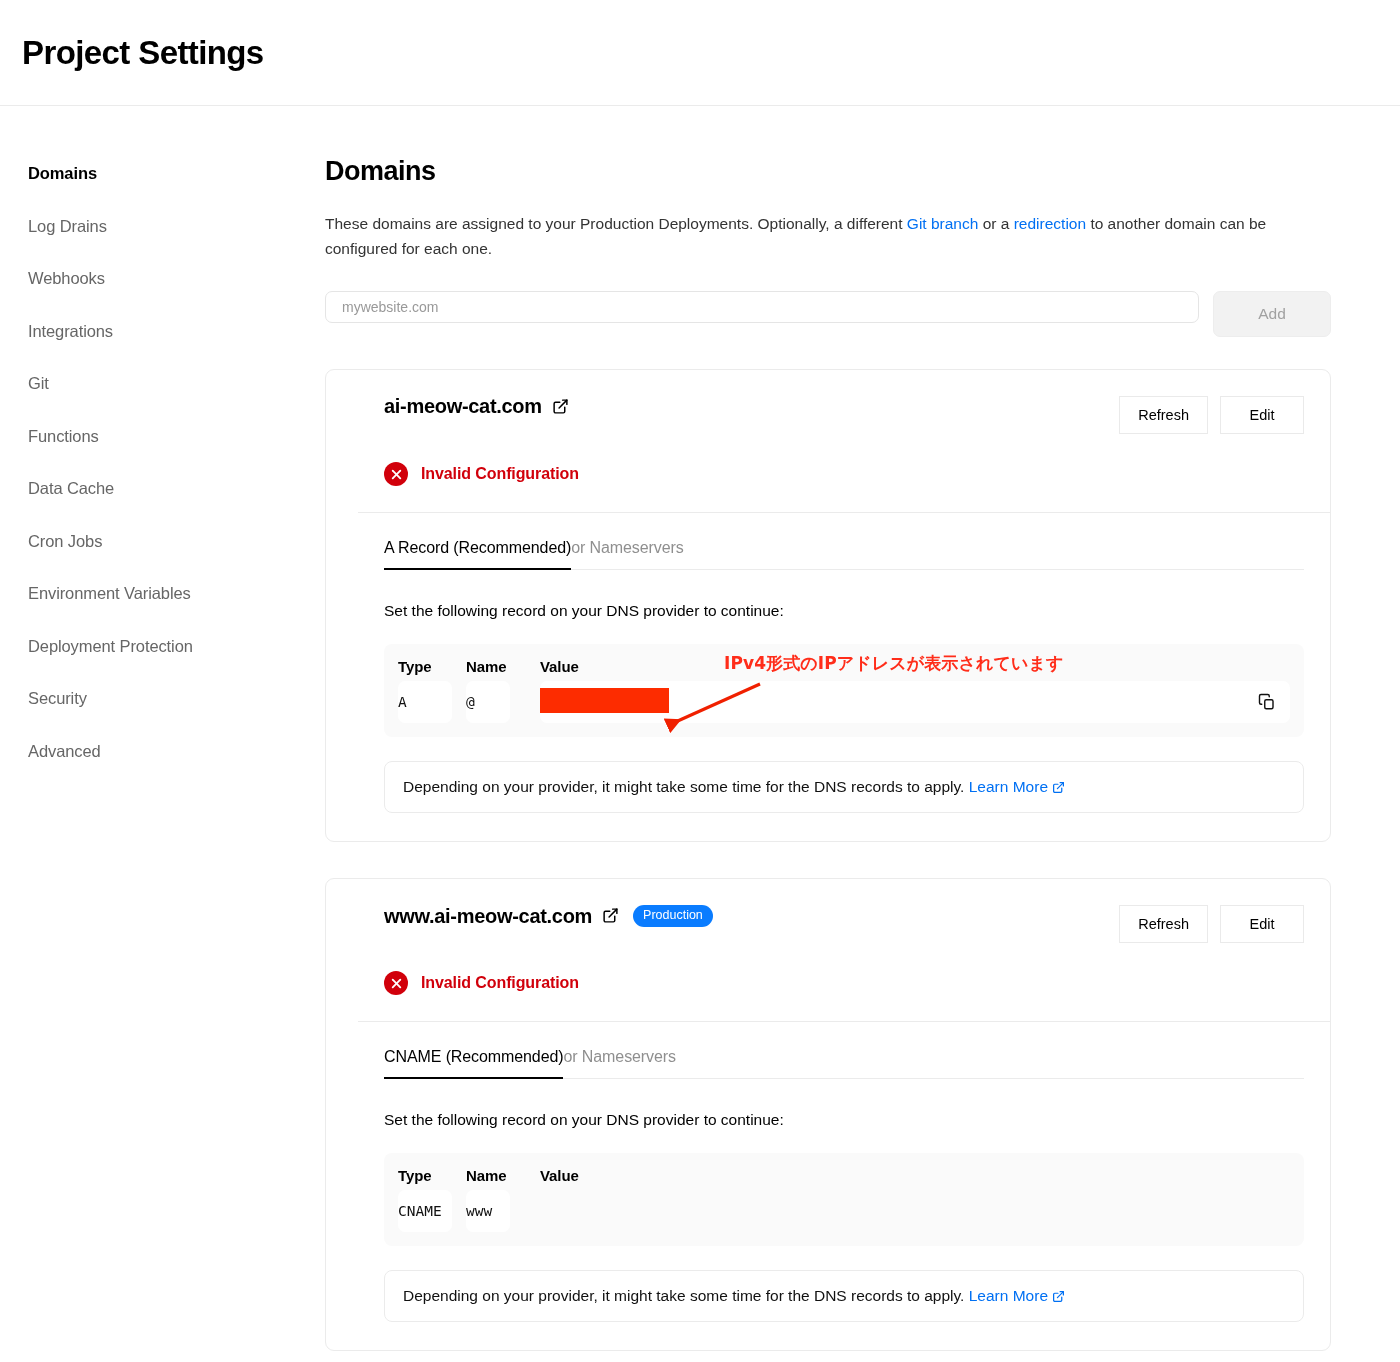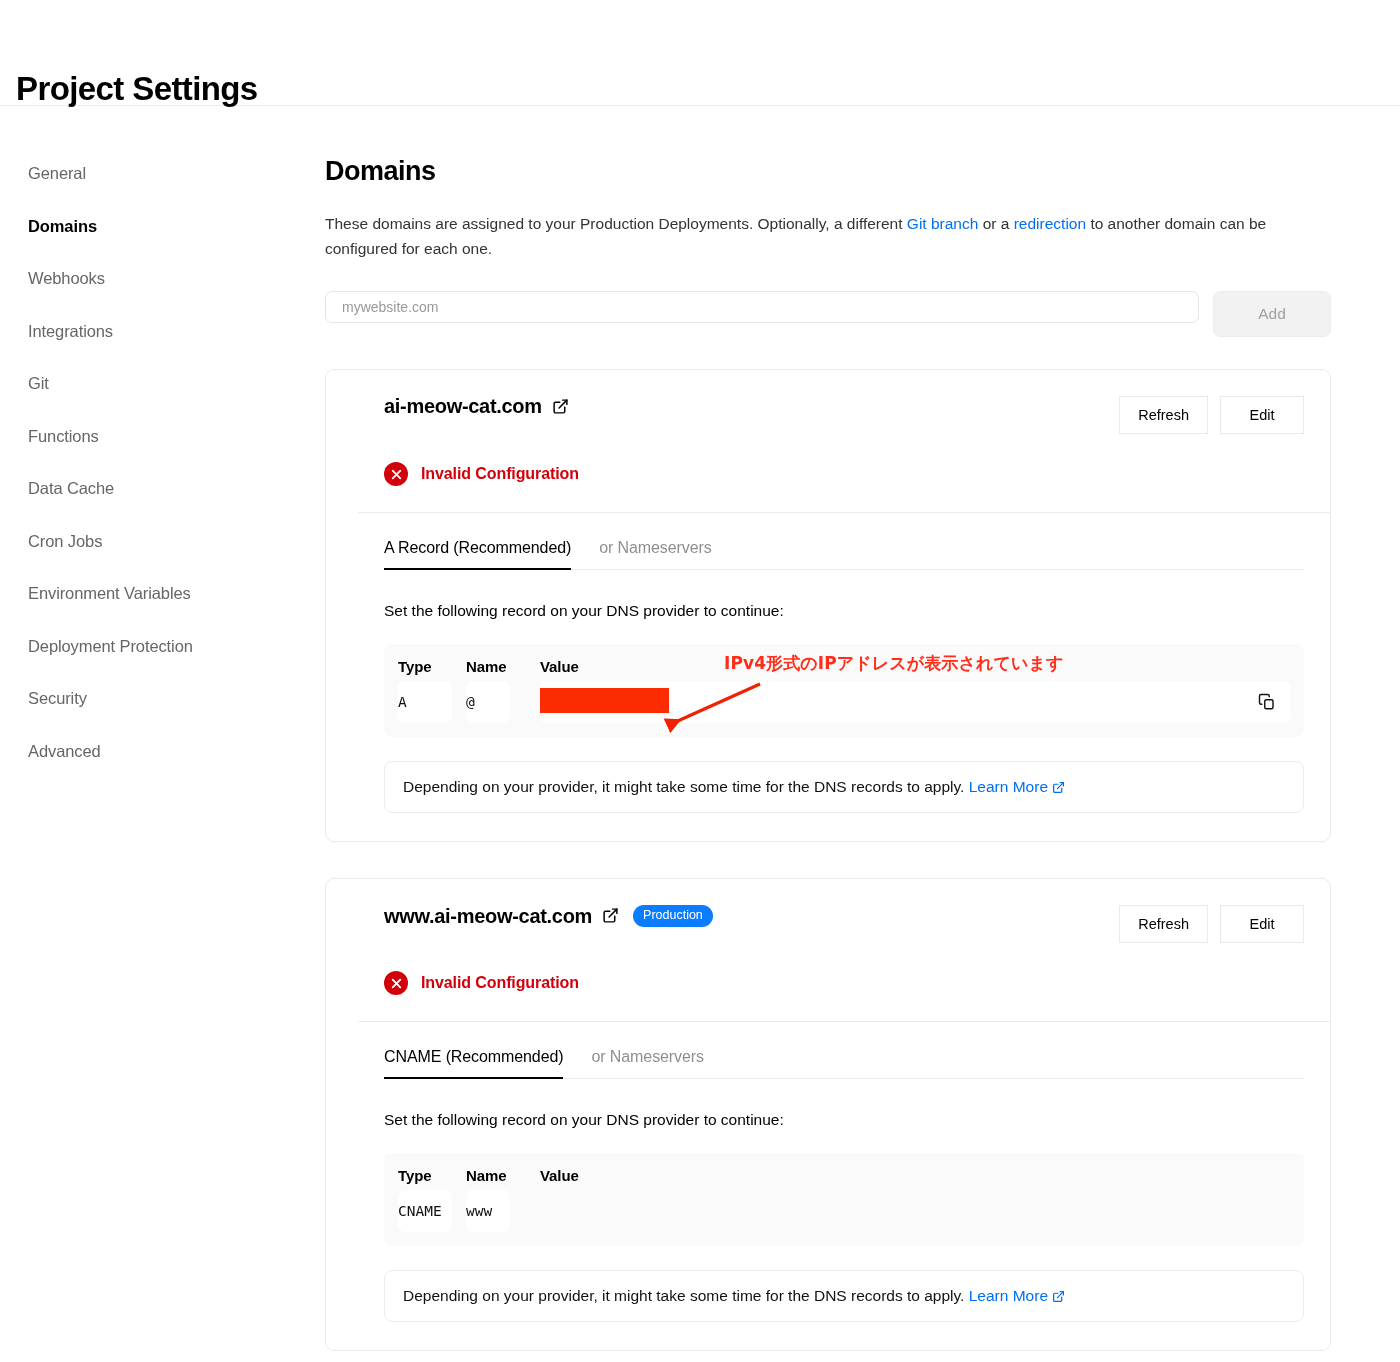--- a/index.html
+++ b/index.html
@@ -13,22 +13,22 @@
     -webkit-font-smoothing: antialiased;
     overflow: hidden;
     position: relative;
   }
 
   
   .topbar {
     height: 106px;
     border-bottom: 1px solid #ebebeb;
     display: flex;
-    align-items: flex-end;
-    padding: 0 16px;
+    align-items: center;
+    padding: 0 22px;
   }
   .page-title {
     font-size: 33px;
     font-weight: 700;
     letter-spacing: -0.6px;
     color: #000;
     line-height: 1;
   }
 
   
@@ -176,21 +176,20 @@
 
   .card-body {
     border-top: 1px solid #ebebeb;
     padding: 26px 26px 28px 26px;
   }
 
   
   .tabs {
     display: flex;
     align-items: flex-end;
-    gap: 28px;
     border-bottom: 1px solid #ebebeb;
     margin-bottom: 32px;
   }
   .tab {
     font-size: 16px;
     color: #8f8f8f;
     padding-bottom: 11px;
     cursor: pointer;
     letter-spacing: -0.1px;
     border-bottom: 2px solid transparent;
@@ -288,22 +287,22 @@
 </head>
 <body>
 
 <div class="topbar">
   <div class="page-title">Project Settings</div>
 </div>
 
 <div class="layout">
 
   <nav class="sidebar">
-    <div class="nav-item">General</div>
     <div class="nav-item active">Domains</div>
+    <div class="nav-item">Log Drains</div>
     <div class="nav-item">Webhooks</div>
     <div class="nav-item">Integrations</div>
     <div class="nav-item">Git</div>
     <div class="nav-item">Functions</div>
     <div class="nav-item">Data Cache</div>
     <div class="nav-item">Cron Jobs</div>
     <div class="nav-item">Environment Variables</div>
     <div class="nav-item">Deployment Protection</div>
     <div class="nav-item">Security</div>
     <div class="nav-item">Advanced</div>

